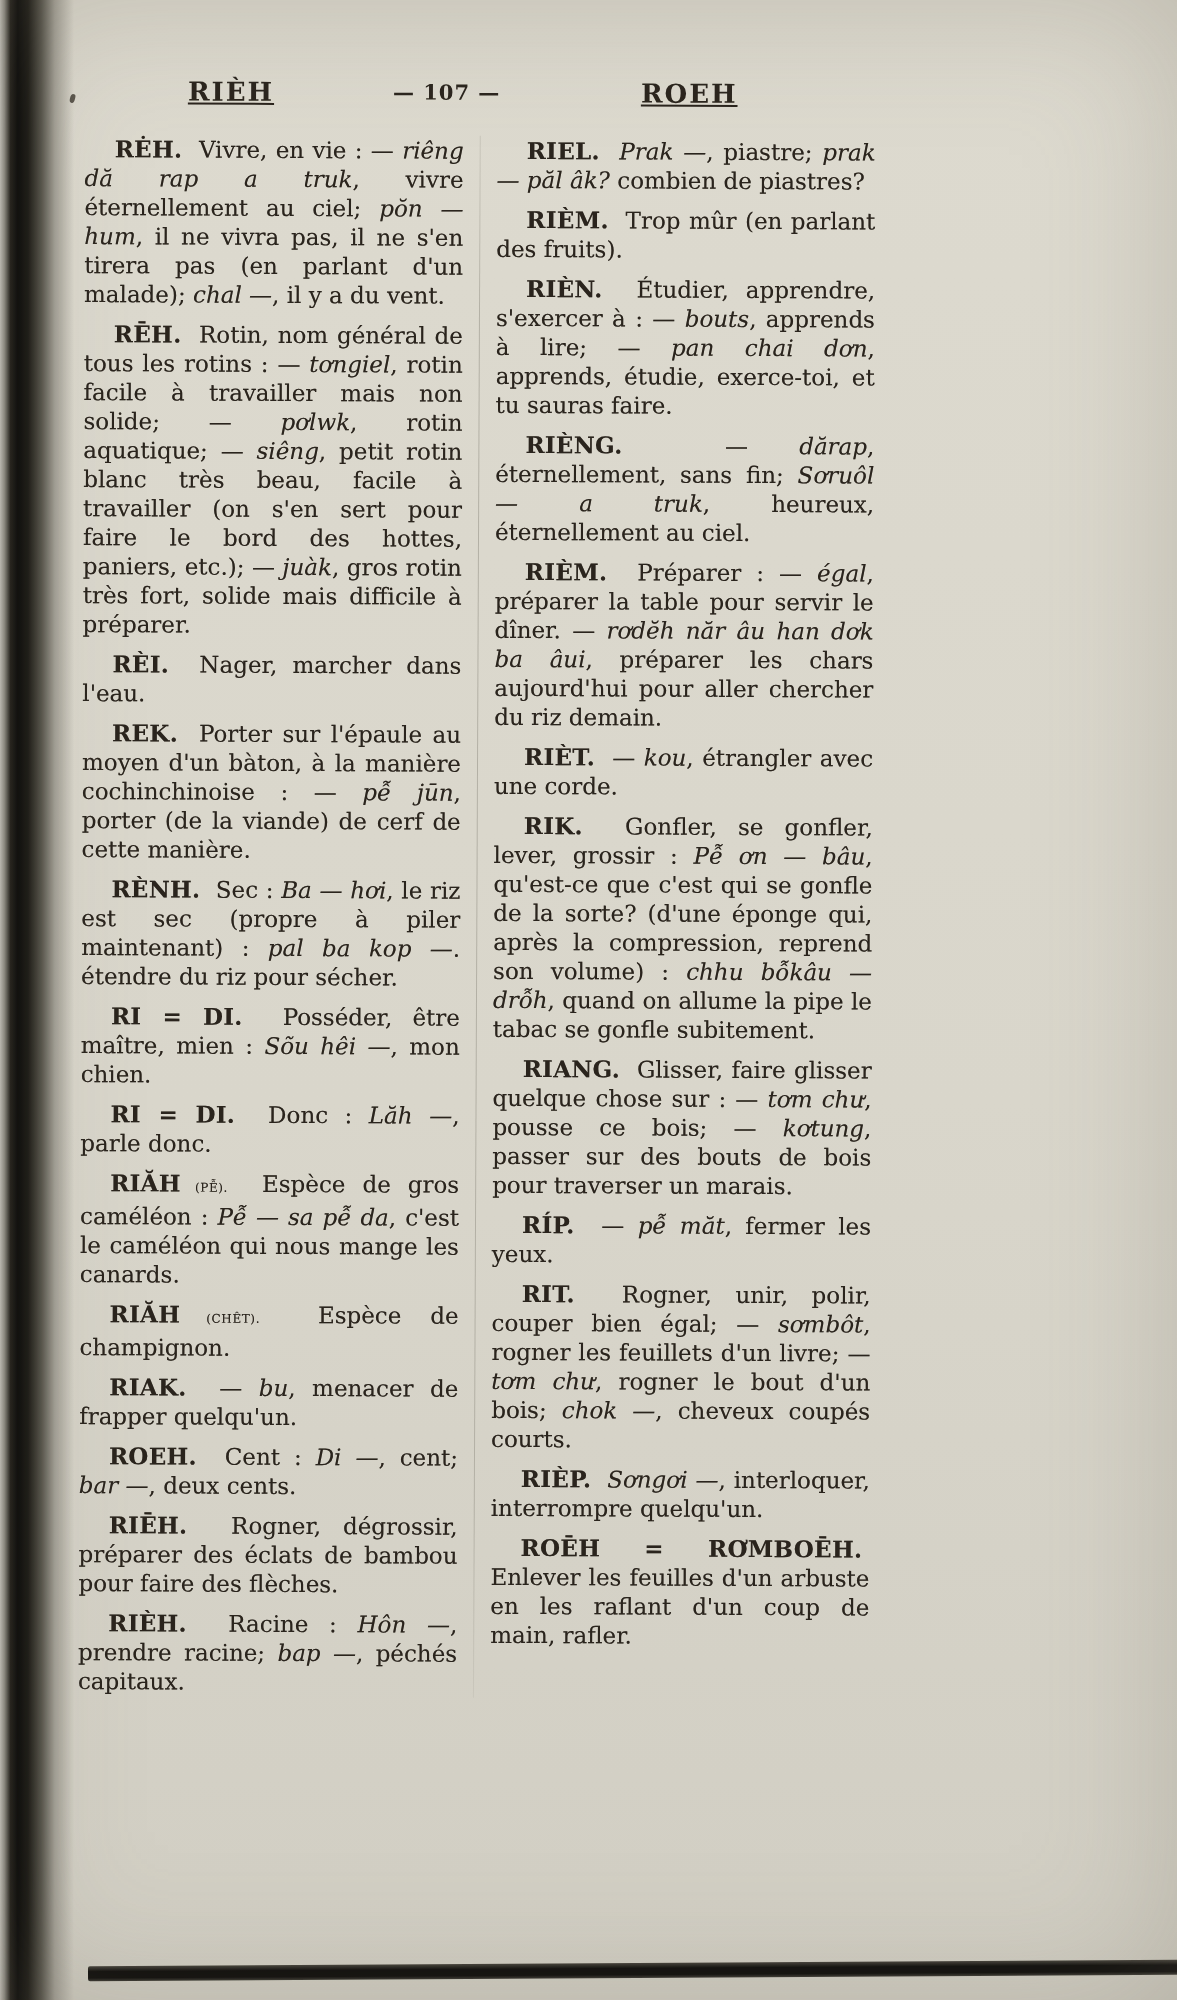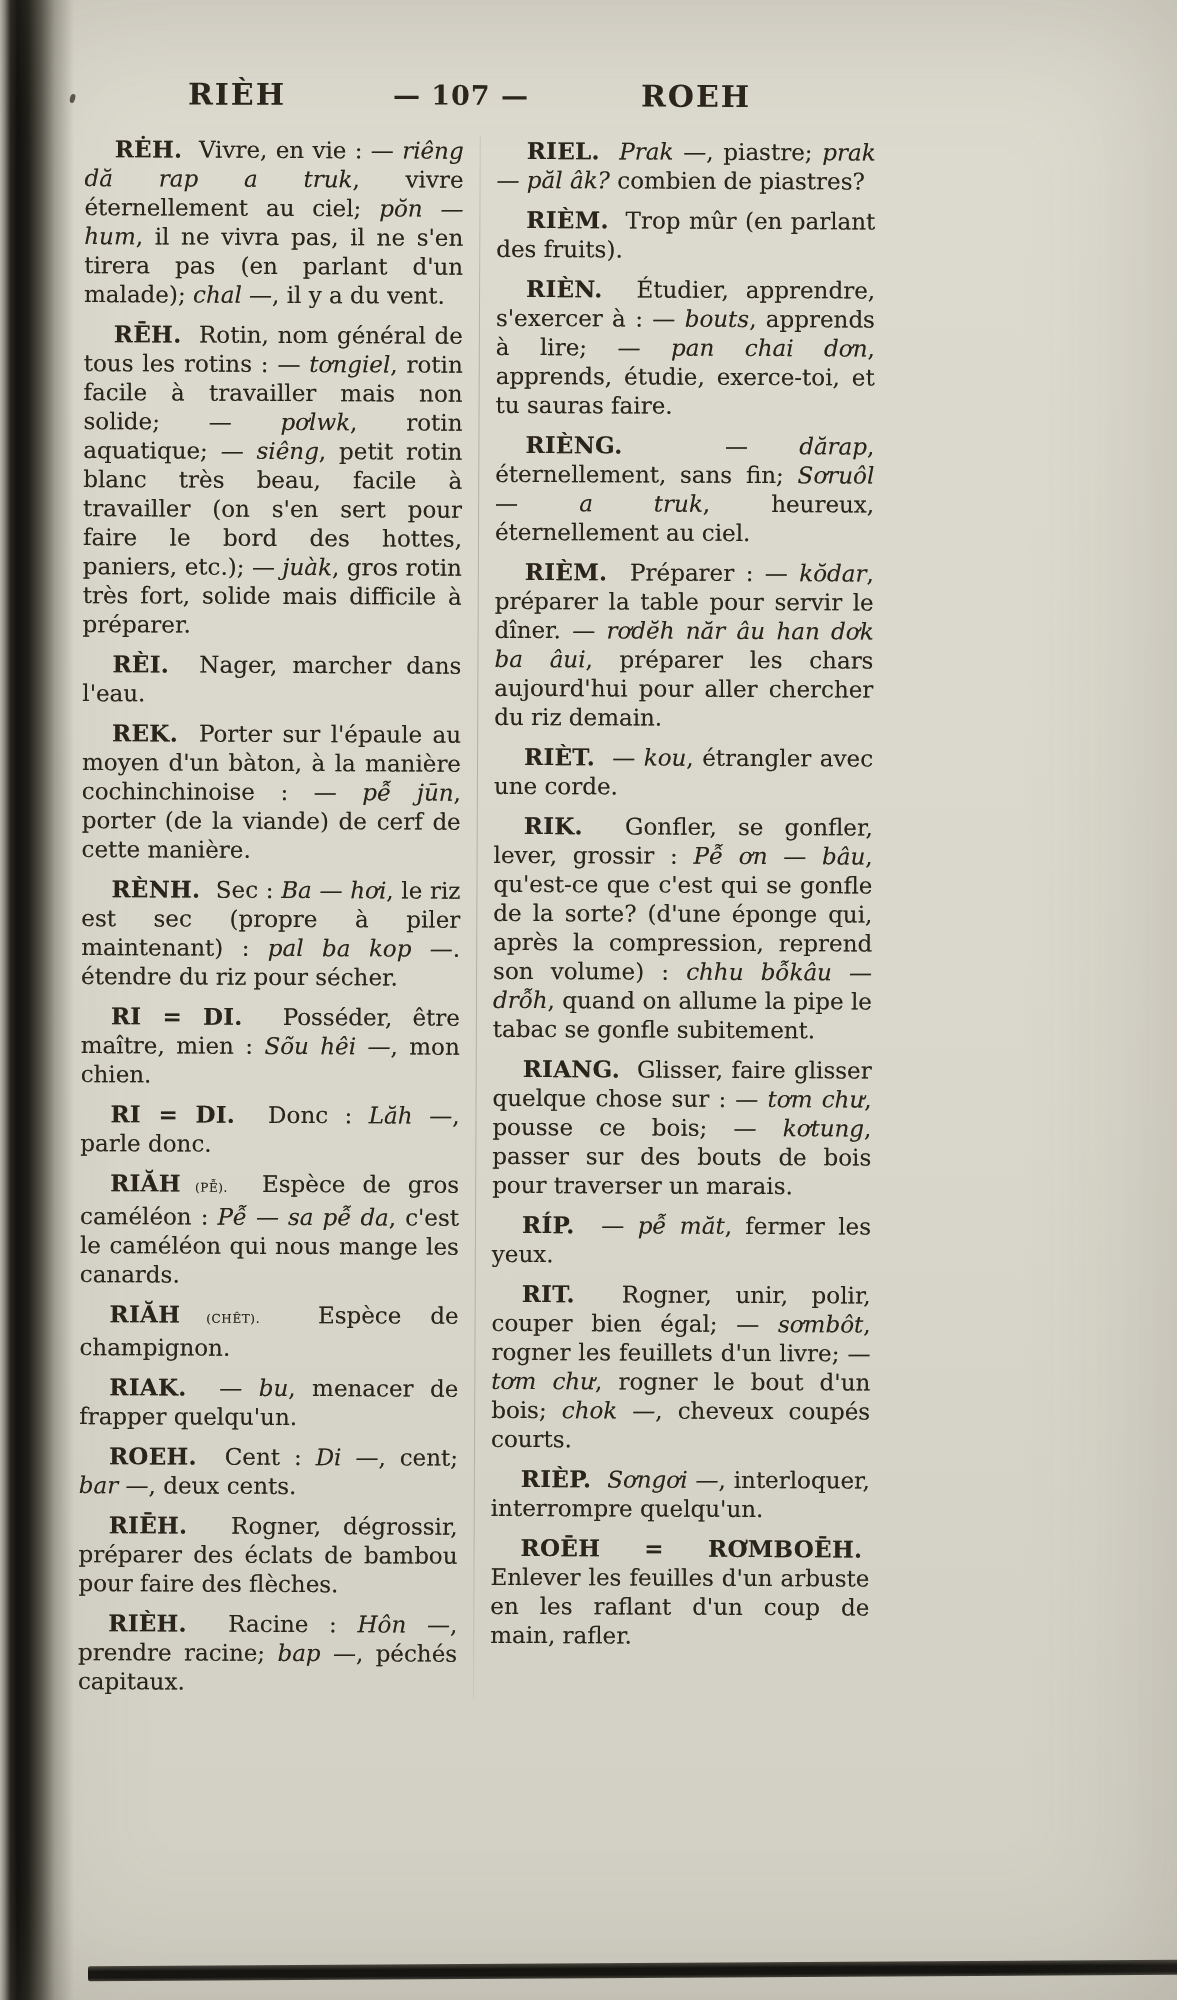--- a/index.html
+++ b/index.html
@@ -32,23 +32,23 @@
     position:absolute;left:70px;top:94px;width:5px;height:9px;
     background:#3a352c;border-radius:60% 40% 50% 50%;transform:rotate(14deg);
     opacity:.8;
   }
   .sheet{
     position:absolute;left:0;top:0;width:100%;height:100%;
     transform:rotate(0.25deg);transform-origin:60px 80px;
   }
   .header{position:absolute;top:76px;left:85px;width:792px;height:42px;font-weight:bold;}
   .h-left,.h-right{
-    position:absolute;top:0;font-size:30px;letter-spacing:2px;
+    position:absolute;top:0;font-size:26px;letter-spacing:2px;text-decoration:underline;
   }
-  .h-center{position:absolute;top:2px;font-size:27px;letter-spacing:1px;font-weight:bold;}
+  .h-center{position:absolute;top:2px;font-size:21px;letter-spacing:1px;font-weight:bold;}
   .h-left{left:103px}
   .h-center{left:308px}
   .h-right{left:556px}
   .columns{
     position:absolute;top:134px;left:85px;width:792px;
     display:flex;gap:16px;align-items:flex-start;
   }
   .col{width:379px}
   .col-divider{width:1px;align-self:stretch;background:linear-gradient(180deg,#c9c6bb,#b3b0a5 12%,#b3b0a5 88%,#cac7bc)}
   .entry{
@@ -86,21 +86,21 @@
           <p class="entry"><span class="head">ROEH.</span>&nbsp; <span>Cent : </span><span class="it">Di —</span><span>, cent; </span><span class="it">bar —</span><span>, deux cents.</span></p>
           <p class="entry"><span class="head">RIĒH.</span>&nbsp; <span>Rogner, dégrossir, préparer des éclats de bambou pour faire des flèches.</span></p>
           <p class="entry"><span class="head">RIÈH.</span>&nbsp; <span>Racine : </span><span class="it">Hôn —</span><span>, prendre racine; </span><span class="it">bap —</span><span>, péchés capitaux.</span></p>
         </div>
       <div class="col-divider"></div>
       <div class="col">
           <p class="entry"><span class="head">RIEL.</span>&nbsp; <span class="it">Prak —</span><span>, piastre; </span><span class="it">prak — păl âk?</span><span> combien de piastres?</span></p>
           <p class="entry"><span class="head">RIÈM.</span>&nbsp; <span>Trop mûr (en parlant des fruits).</span></p>
           <p class="entry"><span class="head">RIÈN.</span>&nbsp; <span>Étudier, apprendre, s'exercer à : — </span><span class="it">bouts</span><span>, apprends à lire; — </span><span class="it">pan chai dơn</span><span>, apprends, étudie, exerce-toi, et tu sauras faire.</span></p>
           <p class="entry"><span class="head">RIÈNG.</span>&nbsp; <span>— </span><span class="it">dărap</span><span>, éternellement, sans fin; </span><span class="it">Sơruôl — a truk</span><span>, heureux, éternellement au ciel.</span></p>
-          <p class="entry"><span class="head">RIÈM.</span>&nbsp; <span>Préparer : — </span><span class="it">kŏdar</span><span>, préparer la table pour servir le dîner. — </span><span class="it">rơdĕh năr âu han dơk ba âui</span><span>, préparer les chars aujourd'hui pour aller chercher du riz demain.</span></p>
+          <p class="entry"><span class="head">RIÈM.</span>&nbsp; <span>Préparer : — </span><span class="it">égal</span><span>, préparer la table pour servir le dîner. — </span><span class="it">rơdĕh năr âu han dơk ba âui</span><span>, préparer les chars aujourd'hui pour aller chercher du riz demain.</span></p>
           <p class="entry"><span class="head">RIÈT.</span>&nbsp; <span>— </span><span class="it">kou</span><span>, étrangler avec une corde.</span></p>
           <p class="entry"><span class="head">RIK.</span>&nbsp; <span>Gonfler, se gonfler, lever, grossir : </span><span class="it">Pễ ơn — bâu</span><span>, qu'est-ce que c'est qui se gonfle de la sorte? (d'une éponge qui, après la compression, reprend son volume) : </span><span class="it">chhu bỗkâu — drỗh</span><span>, quand on allume la pipe le tabac se gonfle subitement.</span></p>
           <p class="entry"><span class="head">RIANG.</span>&nbsp; <span>Glisser, faire glisser quelque chose sur : — </span><span class="it">tơm chư</span><span>, pousse ce bois; — </span><span class="it">kơtung</span><span>, passer sur des bouts de bois pour traverser un marais.</span></p>
           <p class="entry"><span class="head">RÍP.</span>&nbsp; <span>— </span><span class="it">pễ măt</span><span>, fermer les yeux.</span></p>
           <p class="entry"><span class="head">RIT.</span>&nbsp; <span>Rogner, unir, polir, couper bien égal; — </span><span class="it">sơmbôt</span><span>, rogner les feuillets d'un livre; — </span><span class="it">tơm chư</span><span>, rogner le bout d'un bois; </span><span class="it">chok —</span><span>, cheveux coupés courts.</span></p>
           <p class="entry"><span class="head">RIÈP.</span>&nbsp; <span class="it">Sơngơi —</span><span>, interloquer, interrompre quelqu'un.</span></p>
           <p class="entry"><span class="head">ROĒH = RƠMBOĒH.</span>&nbsp; <span>Enlever les feuilles d'un arbuste en les raflant d'un coup de main, rafler.</span></p>
         </div>
     </div>
   </div>

